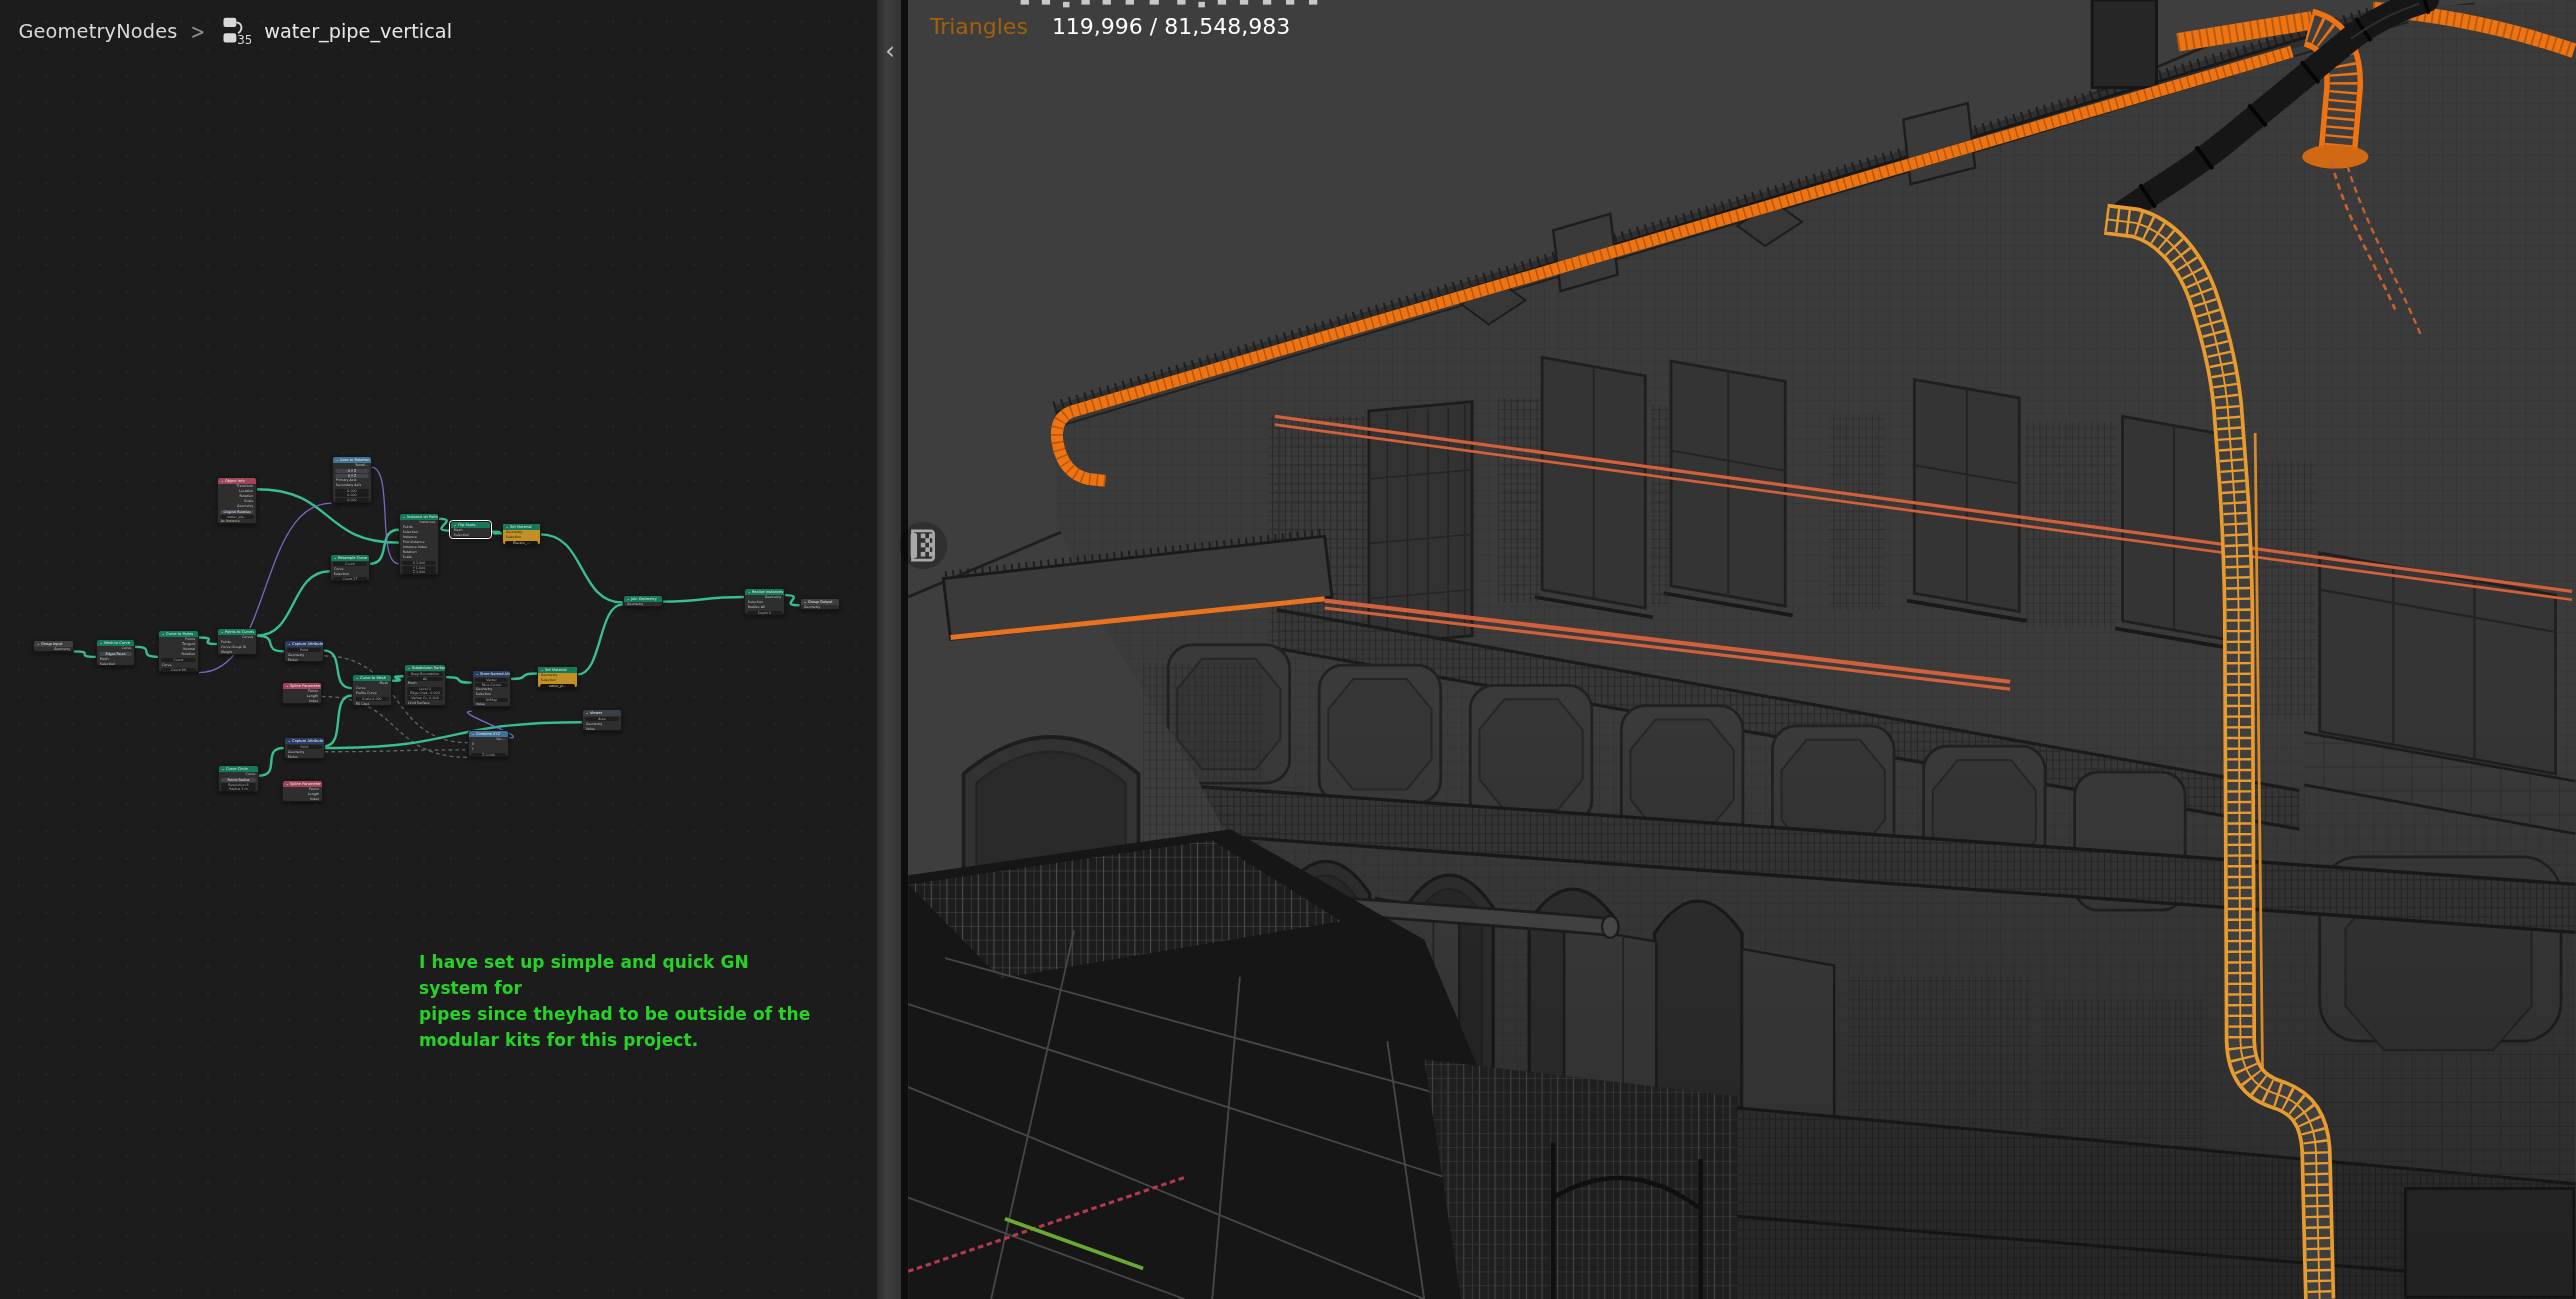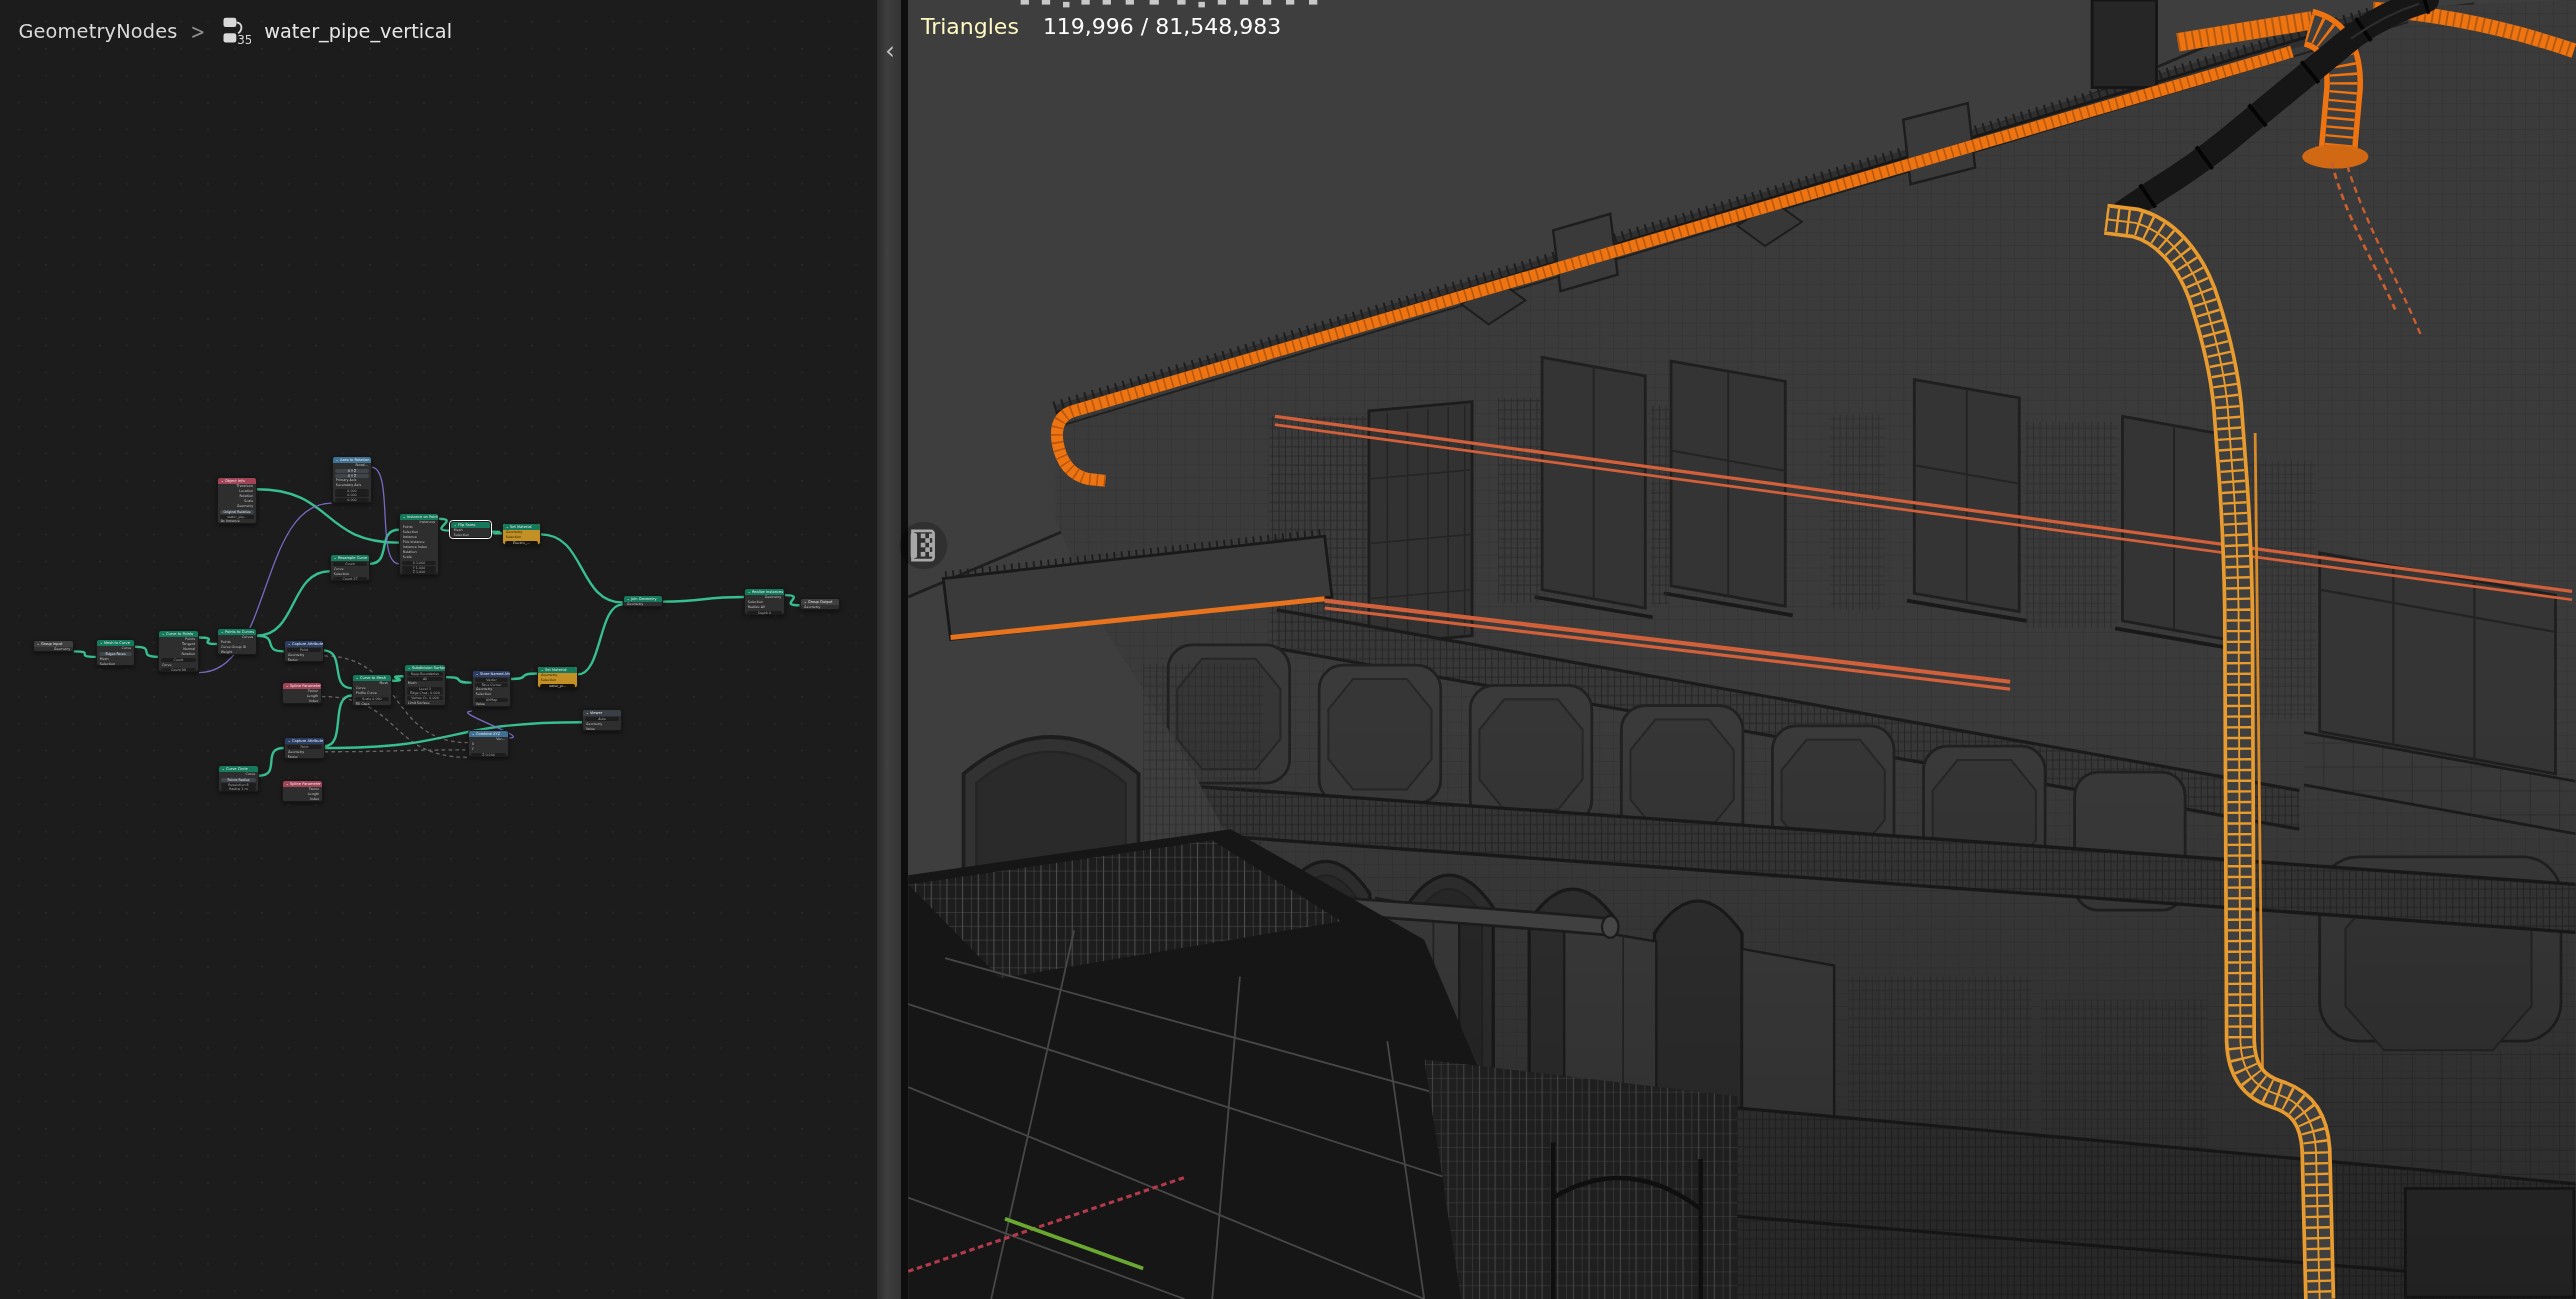--- a/index.html
+++ b/index.html
@@ -37,21 +37,21 @@
   
   .divider{position:absolute;left:877px;top:0;width:24px;height:1299px;
     background:linear-gradient(90deg,#2b2b2b,#3f3f3f 40%,#333333);}
   .collapse-arrow{position:absolute;left:880px;top:33px;width:20px;height:37px;color:#c4c4c4;
     font-size:24px;line-height:37px;text-align:center;cursor:pointer;}
   .divider-gap{position:absolute;left:901px;top:0;width:7.4px;height:1299px;background:#0e0e0e;}
 
   
   .viewport{position:absolute;left:908px;top:0;width:1668px;height:1299px;background:#3e3e3e;overflow:hidden;}
   .vp-stats{position:absolute;left:921px;top:14px;display:flex;gap:24px;z-index:40;}
-  .vp-stats .lbl{font-size:22px;color:#fef9c3;}
+  .vp-stats .lbl{font-size:22px;color:#a16207;margin-left:9px;}
   .vp-stats .val{font-size:22px;color:#ffffff;}
   .checker-badge{position:absolute;left:896px;top:518px;width:55px;height:55px;z-index:41;}
 </style>
 </head>
 <body>
 <div class="stage">
 
   <div class="node-editor">
     <svg class="graph-wires" id="wires" viewBox="0 0 952 1410" width="877" height="1299">
         <path d="M80,707 C105,707 79,713 104,713" fill="none" stroke="#38bf8f" stroke-width="2.6"></path>
@@ -265,20 +265,25 @@
         <svg width="33" height="33" viewBox="0 0 36 36">
           <rect x="6" y="3" width="14" height="10" rx="2.5" fill="#d8d8d8"></rect>
           <rect x="6" y="20" width="14" height="10" rx="2.5" fill="#d8d8d8"></rect>
           <path d="M20 8 C27 9 27 16 22 20" stroke="#d8d8d8" stroke-width="2" fill="none"></path>
           <text x="21" y="32" font-size="13" fill="#d8d8d8">35</text>
         </svg>
       </span>
       <span class="bc-name">water_pipe_vertical</span>
     </div>
 
+    <div class="annotation" id="annotation" style="color: rgb(38, 211, 38);">
+        <div>I have set up simple and quick GN system for</div>
+        <div>pipes since theyhad to be outside of the</div>
+        <div>modular kits for this project.</div>
+      </div>
   </div>
 
   <div class="divider"></div>
   <div class="collapse-arrow">‹</div>
   <div class="divider-gap"></div>
 
   <div class="viewport">
     <svg width="1668" height="1299" viewBox="0 0 1810 1410">
       <defs>
         <pattern id="pm" width="15" height="14" patternUnits="userSpaceOnUse">

